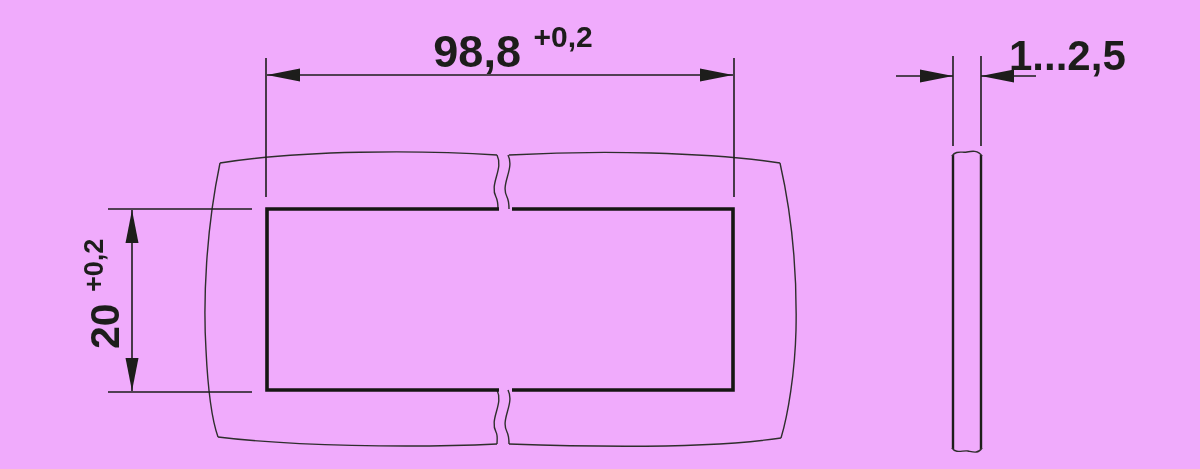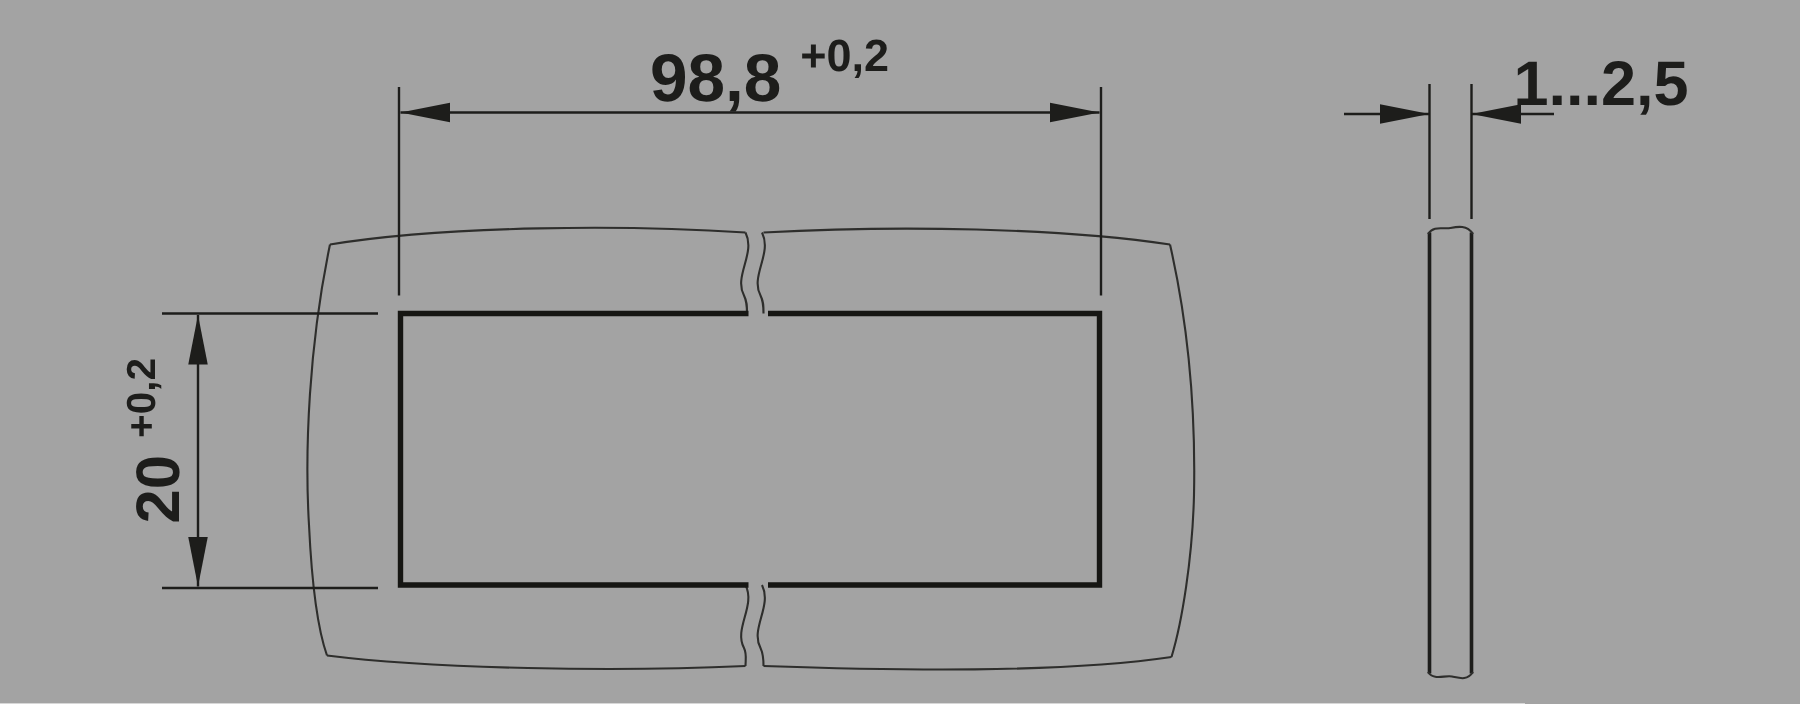--- a/index.html
+++ b/index.html
@@ -4,21 +4,21 @@
 <style>
   html, body {
     margin: 0;
     padding: 0;
     background: #ffffff;
   }
   .canvas {
     position: relative;
     width: 1200px;
     height: 469px;
-    background: #a3a3a3;
+    background: #f0abfc;
     overflow: hidden;
   }
   svg.drawing {
     display: block;
     width: 1200px;
     height: 469px;
   }
   .dim-text {
     font-family: "Liberation Sans", "DejaVu Sans", sans-serif;
     font-weight: bold;

